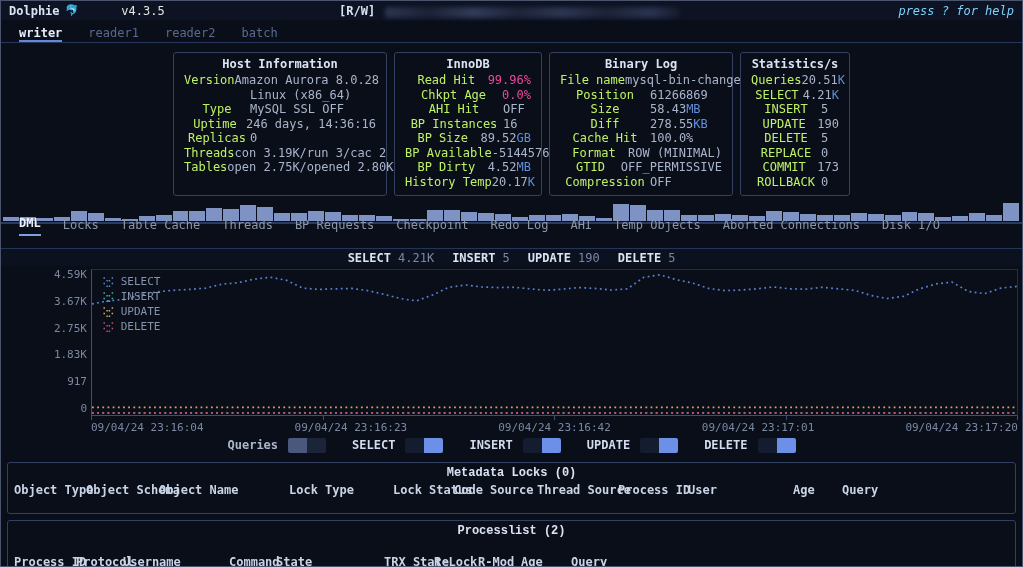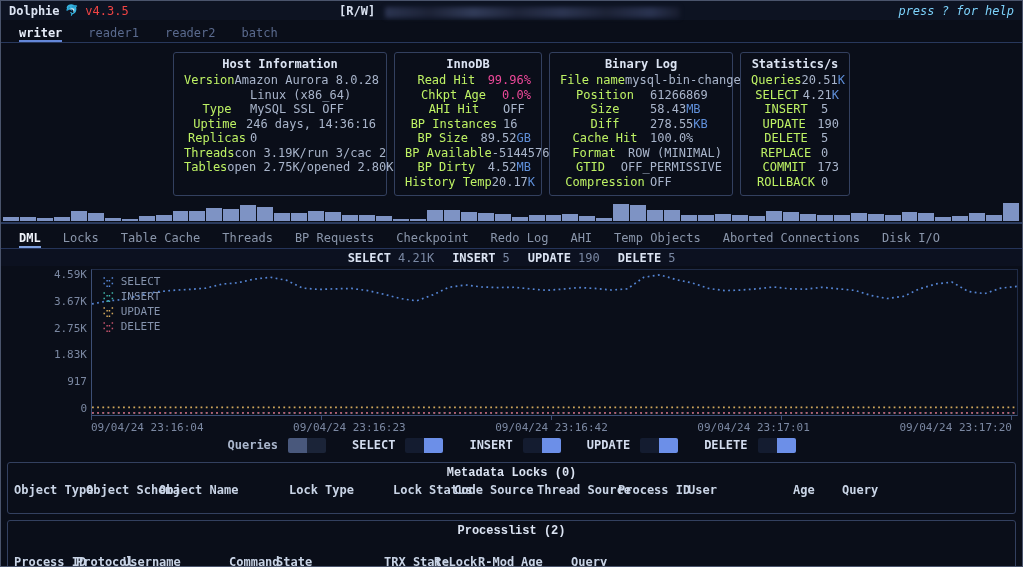--- a/index.html
+++ b/index.html
@@ -5,21 +5,21 @@
   * { margin:0; padding:0; box-sizing:border-box; }
   html,body { background:#05070d; }
   body { width:1023px; height:567px; font-family:"DejaVu Sans Mono", monospace; font-size:12px; color:#a9b5cb; }
   #app { width:1023px; height:567px; background:#0a0e19; border:1px solid #4a546c; overflow:hidden; position:relative; }
 
   
   .topbar { height:19px; background:#0d1322; display:flex; align-items:center; padding:0 8px; }
   .topbar .left { display:flex; align-items:center; gap:6px; width:330px; }
   .app-name { font-weight:bold; color:#dbe3f2; }
   .dolphin { font-size:11px; }
-  .version { color:#ef4444; }
+  .version { color:#e5e5e5;margin-left:36px; }
   .topbar .mid { display:flex; align-items:flex-end; gap:10px; flex:1; }
   .mode { font-weight:bold; color:#dbe3f2; }
   .blur-host { width:295px; height:11px; border-radius:2px;
     background:linear-gradient(90deg,#2b3450,#1c2236 15%,#313b58 30%,#1e2439 45%,#2c3551 60%,#1c2236 75%,#2a3350 90%,#161b2c);
     filter:blur(2px); }
   .help { color:#7dd3fc; margin-left:auto; white-space:nowrap;font-style:italic; }
 
   
   .conn-tabs { display:flex; gap:26px; padding:6px 0 0 18px; height:23px; border-bottom:1px solid #28385c; background:#0a0e19; }
   .conn-tab { color:#5a6a8e; cursor:default; padding-bottom:4px; }
@@ -38,41 +38,41 @@
   .panel-inno  { width:148px; } .panel-inno  .plabel { width:98px; }
   .panel-binlog{ width:184px; } .panel-binlog .plabel { width:90px; }
   .panel-stats { width:110px; } .panel-stats .plabel { width:70px; }
 
   
   .sparkline { height:21px; display:flex; align-items:flex-end; padding:0 2px; }
   .spark-bar { flex:1 1 0; background:#7e93c4; margin-right:1px; }
   .spark-sep { height:2px; background:#2b3b5e; margin-top:1px; }
 
   
-  .metric-tabs { display:flex; gap:22px; padding:7px 0 0 18px; height:25px; border-bottom:1px solid #253459; }
+  .metric-tabs { display:flex; gap:22px; padding:7px 0 12px 18px; height:25px; border-bottom:1px solid #253459;align-items:flex-end; }
   .metric-tab { color:#8a96ab; padding-bottom:4px; white-space:nowrap; }
   .metric-tab.active { color:#eef2fa; font-weight:bold; border-bottom:2px solid #7ea0e0; }
 
   
   .dml-stats { height:17px; display:flex; justify-content:center; gap:18px; align-items:center; background:#0c1120; }
   .dml-stat { display:flex; gap:7px; }
   .dml-stat .k { font-weight:bold; color:#dbe3f2; }
   .dml-stat .v { color:#7a88a3; }
 
   
   .chart { position:relative; margin:3px 2px 0 2px; height:163px; }
   .yticks { position:absolute; left:0; top:0; width:84px; height:147px; display:flex; flex-direction:column; justify-content:space-between; align-items:flex-end; font-size:11px; color:#7b88a2; }
   .ytick { transform:translateY(-1px); }
   .plot { position:absolute; left:88px; right:2px; top:0; height:147px; border:1px solid #202c48; border-left:1px solid #3d4f75; border-bottom:1px solid #3d4f75; }
   .plot svg { width:100%; height:100%; display:block; }
   .chart-legend { position:absolute; left:10px; top:4px; font-size:11px; line-height:15px; }
   .leg-entry { display:flex; gap:8px; align-items:center; }
   .leg-marker { font-size:10px; letter-spacing:-2px; }
   .leg-label { color:#8593ad; }
-  .xrow { position:absolute; left:88px; right:8px; top:147px; }
+  .xrow { position:absolute; left:88px; right:2px; top:147px; }
   .xtick-marks { display:flex; justify-content:space-between; height:4px; }
   .xtick-marks span { width:1px; height:4px; background:#3d4f75; }
   .xlabels { display:flex; justify-content:space-between; font-size:11px; color:#7b88a2; margin-top:1px; white-space:nowrap; }
 
   
   .toggles { height:22px; display:flex; justify-content:center; align-items:center; gap:26px; margin-top:2px; }
   .toggle { display:flex; align-items:center; gap:10px; }
   .toggle .tlabel { font-weight:bold; color:#d3dcee; }
   .toggle.off .tlabel { color:#aab6cc; }
   .switch { width:38px; height:15px; border-radius:2px; display:flex; overflow:hidden; }

